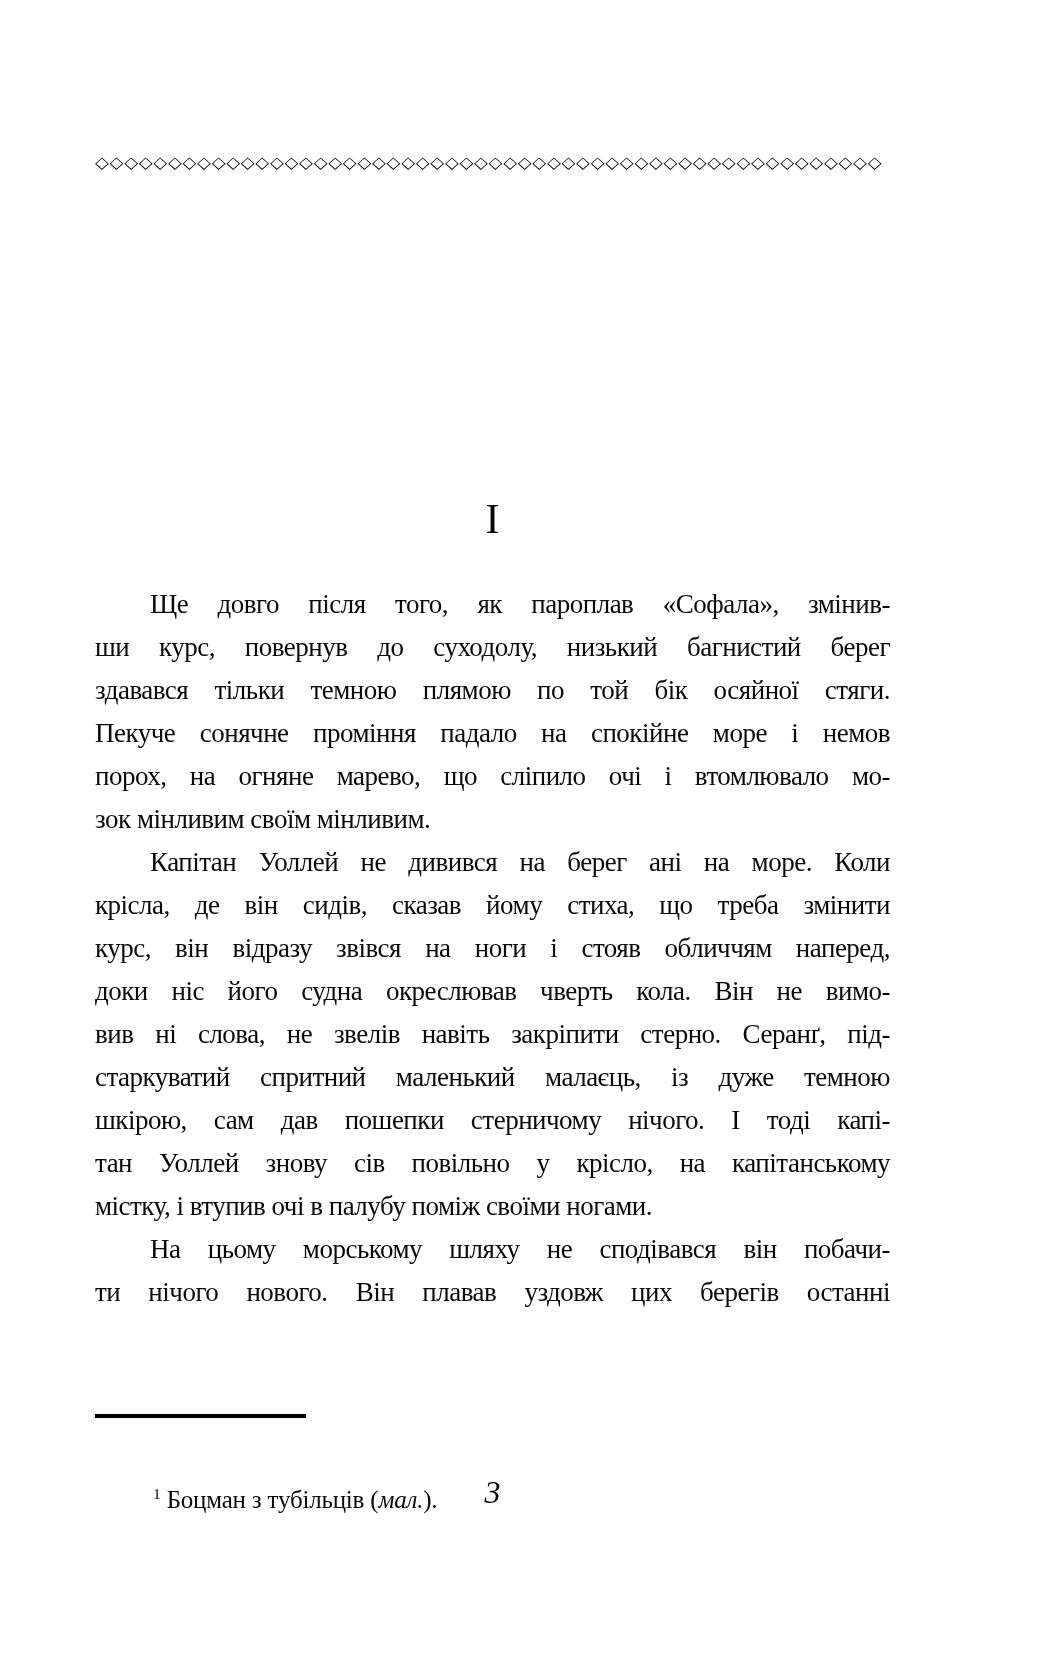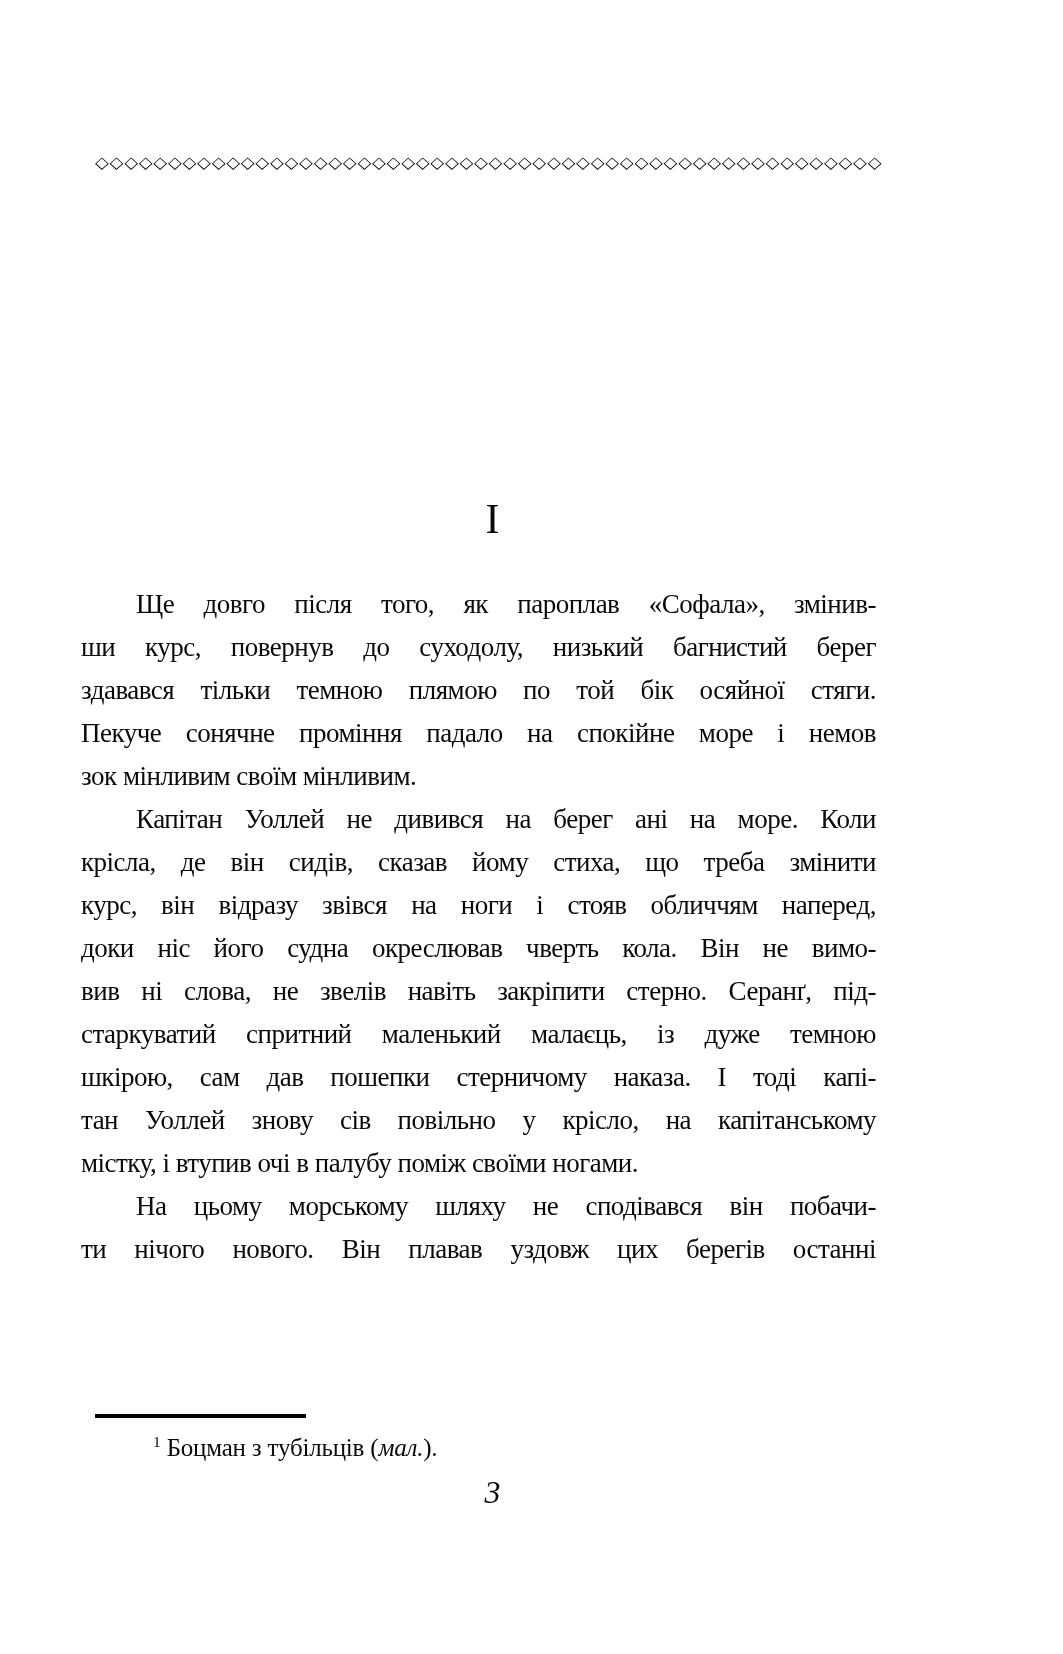--- a/index.html
+++ b/index.html
@@ -39,21 +39,21 @@
     left: 95px;
     top: 498px;
     width: 795px;
     text-align: center;
     font-size: 42px;
     line-height: 42px;
     font-weight: 400;
   }
   .body-text {
     position: absolute;
-    left: 81px;
+    left: 95px;
     top: 583px;
     width: 795px;
     font-size: 27px;
     line-height: 43px;
     letter-spacing: -0.5px;
   }
   .line {
     text-align: justify;
     text-align-last: justify;
     white-space: normal;
@@ -70,21 +70,21 @@
     position: absolute;
     left: 95px;
     top: 1414px;
     width: 211px;
     height: 4px;
     background: #000000;
   }
   .footnote {
     position: absolute;
     left: 95px;
-    top: 1432px;
+    top: 1484px;
     width: 795px;
     padding-left: 58px;
     box-sizing: border-box;
     font-size: 25px;
     line-height: 32px;
     letter-spacing: -0.2px;
   }
   .footnote sup {
     font-size: 62%;
     vertical-align: super;
@@ -166,28 +166,29 @@
       <span>◇</span>
     </div>
 
   <div class="chapter-heading">I</div>
 
   <div class="body-text">
       <div class="line line-first">Ще довго після того, як пароплав «Софала», змінив-</div>
       <div class="line">ши курс, повернув до суходолу, низький багнистий берег</div>
       <div class="line">здавався тільки темною плямою по той бік осяйної стяги.</div>
       <div class="line">Пекуче сонячне проміння падало на спокійне море і немов</div>
+      <div class="line">порох, на огняне марево, що сліпило очі і втомлювало мо-</div>
       <div class="line line-last">зок мінливим своїм мінливим.</div>
       <div class="line line-first">Капітан Уоллей не дивився на берег ані на море. Коли</div>
       <div class="line">крісла, де він сидів, сказав йому стиха, що треба змінити</div>
       <div class="line">курс, він відразу звівся на ноги і стояв обличчям наперед,</div>
       <div class="line">доки ніс його судна окреслював чверть кола. Він не вимо-</div>
       <div class="line">вив ні слова, не звелів навіть закріпити стерно. Серанґ, під-</div>
       <div class="line">старкуватий спритний маленький малаєць, із дуже темною</div>
-      <div class="line">шкірою, сам дав пошепки стерничому наказа. І тоді капі-</div>
+      <div class="line">шкірою, сам дав пошепки стерничому нічого. І тоді капі-</div>
       <div class="line">тан Уоллей знову сів повільно у крісло, на капітанському</div>
       <div class="line line-last">містку, і втупив очі в палубу поміж своїми ногами.</div>
       <div class="line line-first">На цьому морському шляху не сподівався він побачи-</div>
       <div class="line">ти нічого нового. Він плавав уздовж цих берегів останні</div>
     </div>
 
   <div class="footnote-rule"></div>
 
   <div class="footnote"><sup>1</sup><span> </span><span>Боцман з тубільців (</span><span class="it">мал.</span><span>).</span></div>
 

